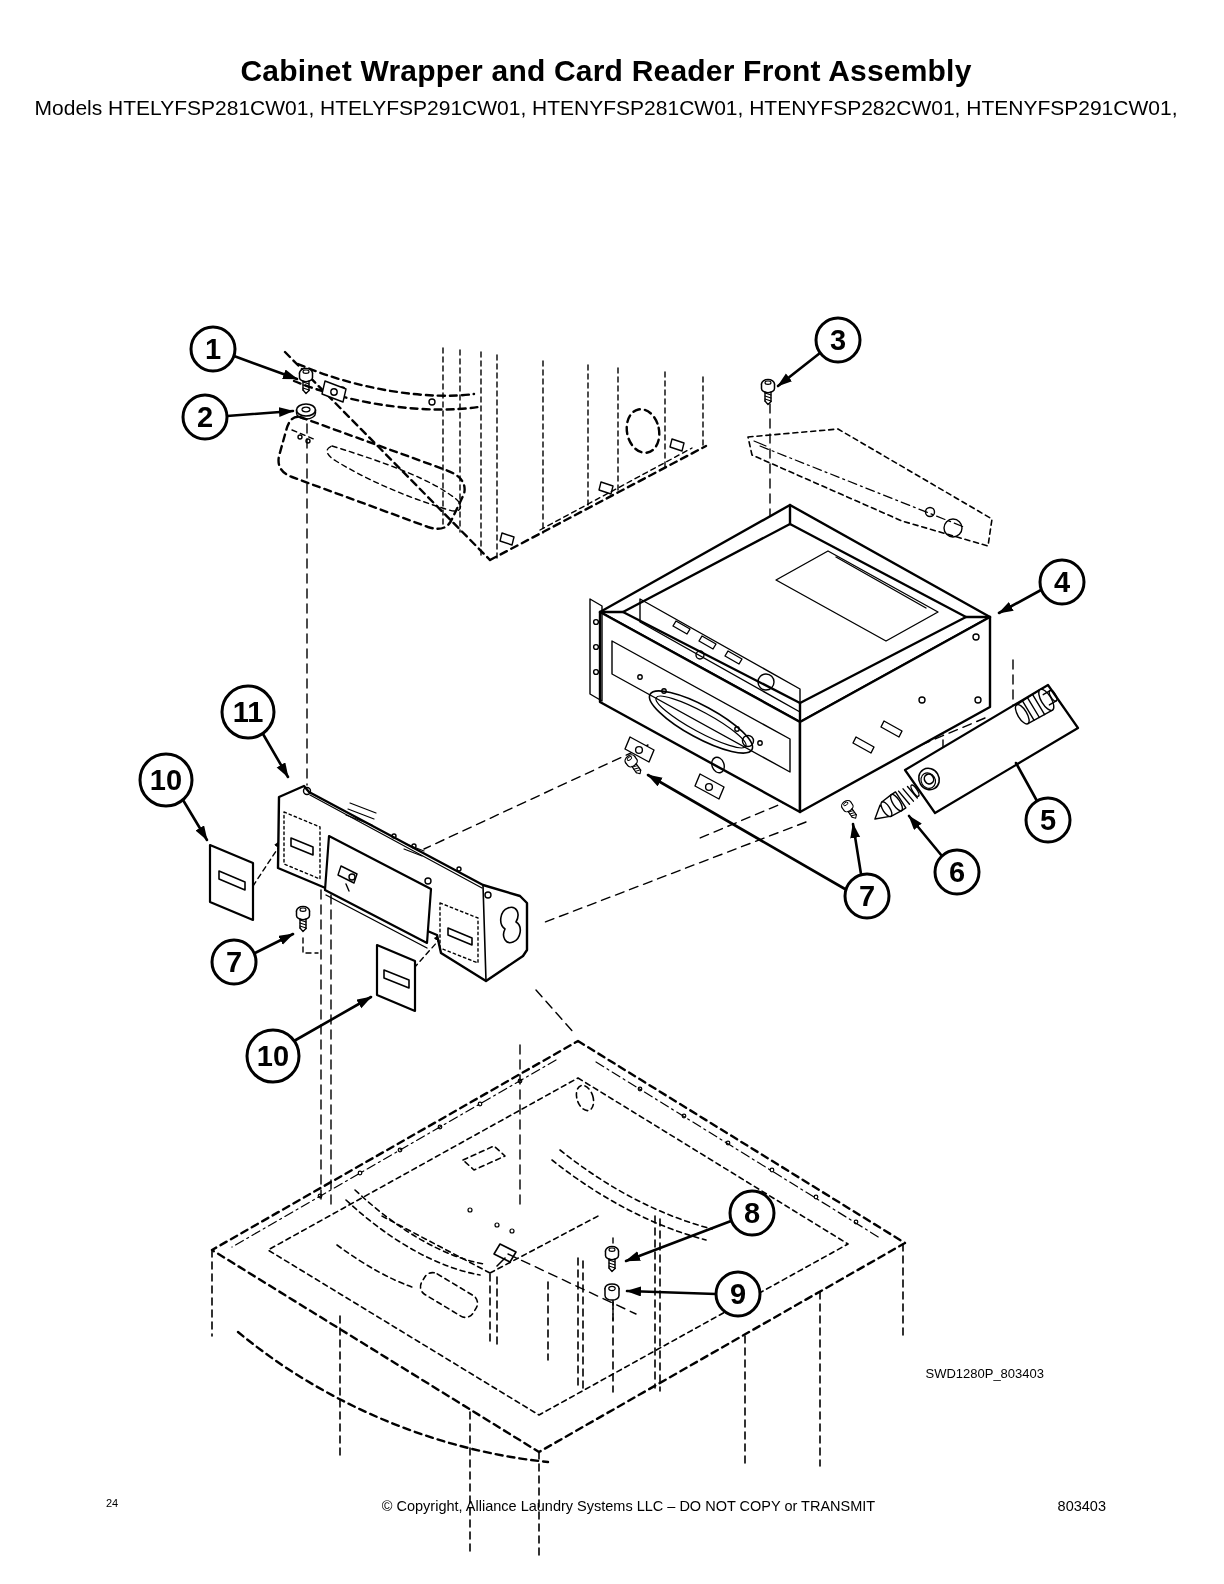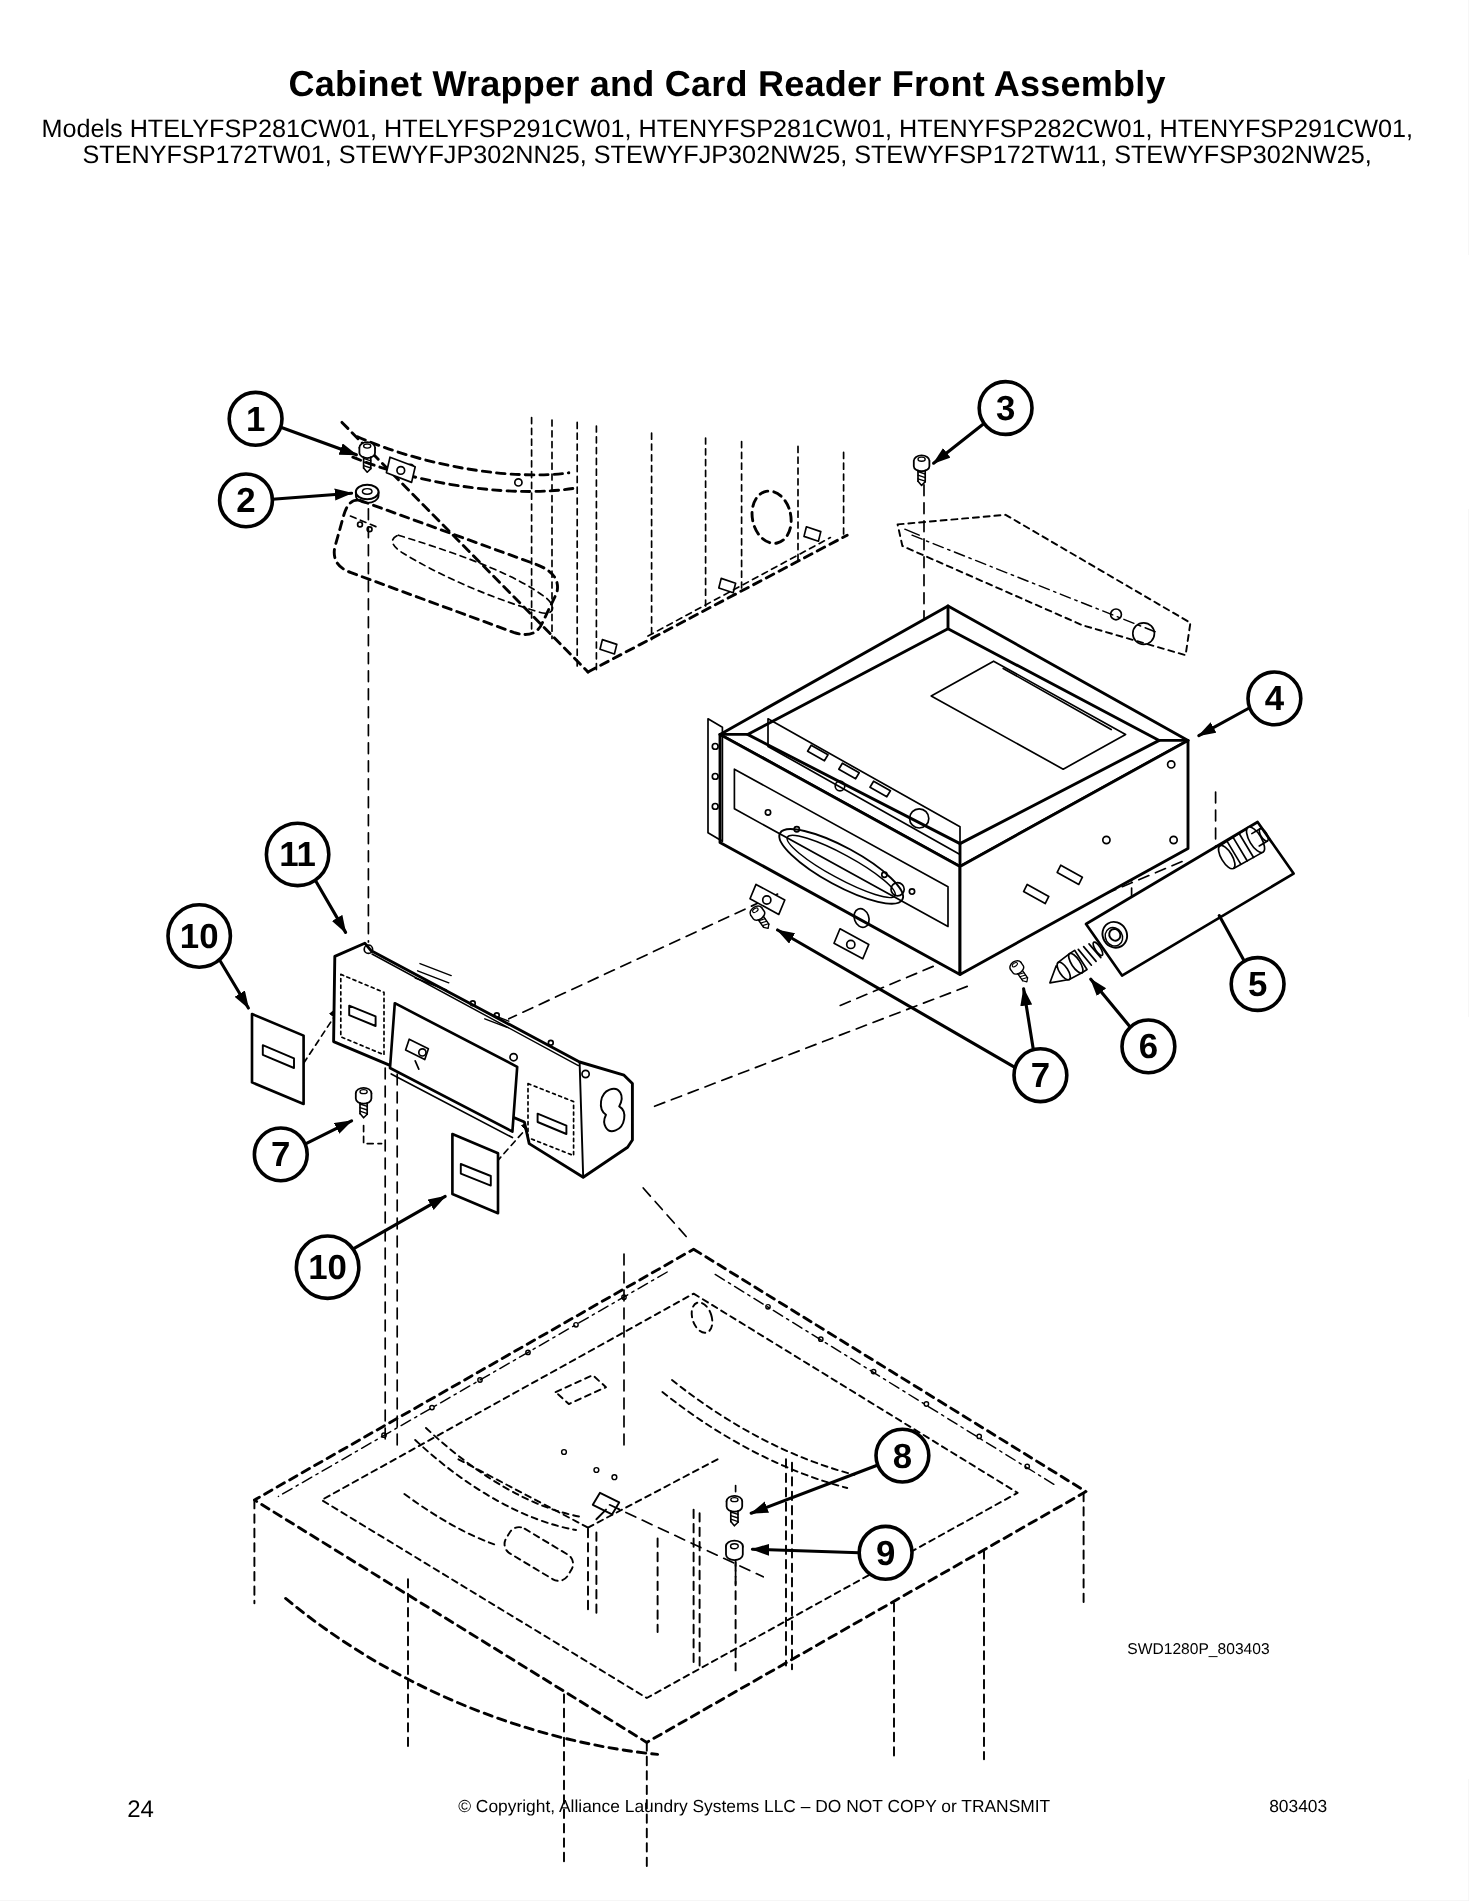--- a/index.html
+++ b/index.html
@@ -11,23 +11,23 @@
     font-family:"Liberation Sans",sans-serif;
     color:#000;
     overflow:hidden;
   }
   .header{position:absolute;top:54px;left:0;right:12px;text-align:center;z-index:2;}
   .title{font-size:30px;font-weight:bold;letter-spacing:0.2px;margin:0 0 9px 0;}
   .models{font-size:21px;line-height:21.6px;font-weight:400;}
   .models div{white-space:nowrap;}
   #diagram-svg{position:absolute;top:0;left:0;z-index:1;}
   #diagram-svg *{vector-effect:none;}
-  .figure-code{position:absolute;top:1366px;right:166px;font-size:13px;z-index:2;}
+  .figure-code{position:absolute;top:1366px;right:180px;font-size:13px;z-index:2;}
   .footer{position:absolute;top:1497px;left:0;right:0;height:20px;z-index:2;font-size:14.5px;}
-  .footer .pageno{position:absolute;left:106px;top:0;font-size:20px;}
+  .footer .pageno{position:absolute;left:106px;top:0;font-size:11px;}
   .footer .copy{position:absolute;left:0;right:0;text-align:center;top:1px;padding-left:33px;}
   .footer .docno{position:absolute;right:118px;top:1px;}
   
   svg{stroke:#000;fill:none;stroke-linecap:round;stroke-linejoin:round;}
   .w24{stroke-width:2.4}.w22{stroke-width:2.2}.w16{stroke-width:1.6}.w14{stroke-width:1.4}.w12{stroke-width:1.2}
   .hdash{stroke-dasharray:7 5;}
   .ldash{stroke-dasharray:5 4;}
   .ddot{stroke-dasharray:9 4 2 4;}
   .adash{stroke-dasharray:9 6;}
   .dot{stroke-dasharray:2.5 3;}
@@ -37,21 +37,20 @@
 </style>
 </head>
 <body>
 
 <div class="page">
 
   <div class="header">
     <h1 class="title">Cabinet Wrapper and Card Reader Front Assembly</h1>
     <div class="models">
       <div>Models HTELYFSP281CW01, HTELYFSP291CW01, HTENYFSP281CW01, HTENYFSP282CW01, HTENYFSP291CW01,</div>
-      <div>STENYFSP172TW01, STEWYFJP302NN25, STEWYFJP302NW25, STEWYFSP172TW11, STEWYFSP302NW25,</div>
     </div>
   </div>
 
   <svg id="diagram-svg" width="1224" height="1584" viewBox="0 0 1224 1584" xmlns="http://www.w3.org/2000/svg">
     <defs>
       <marker id="arrowhead" markerUnits="userSpaceOnUse" markerWidth="16" markerHeight="12" refX="14" refY="5" orient="auto">
         <path d="M0,0 L15,5 L0,10 Z" fill="#000" stroke="none"></path>
       </marker>
       <g id="g-screw">
         <ellipse cx="0" cy="-8" rx="6.5" ry="4.5" fill="#fff" stroke-width="1.5"></ellipse>

